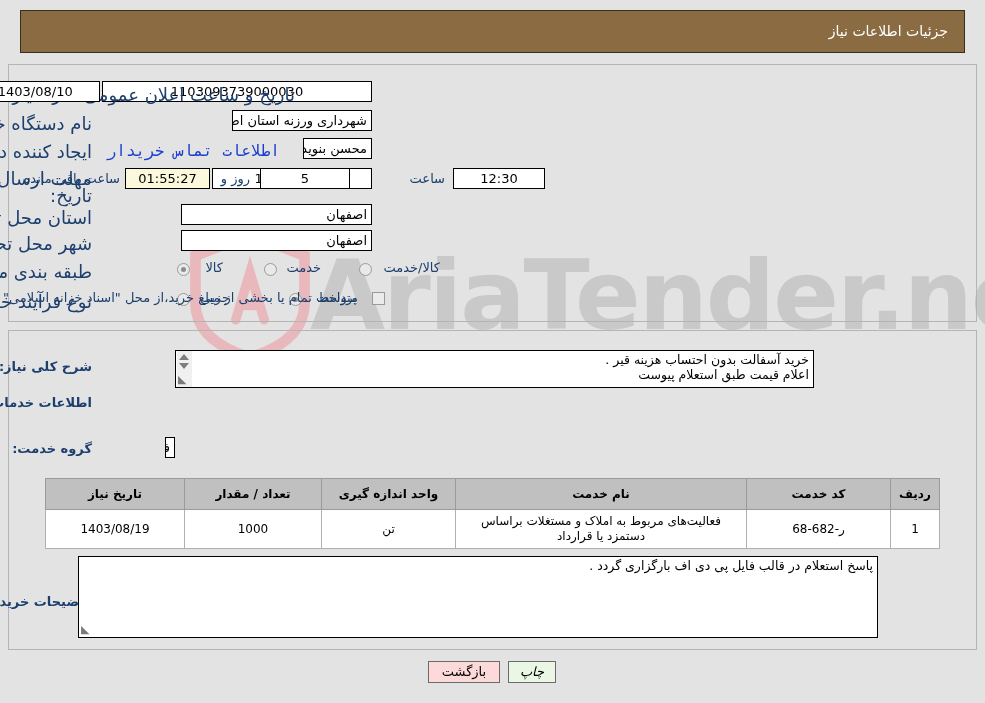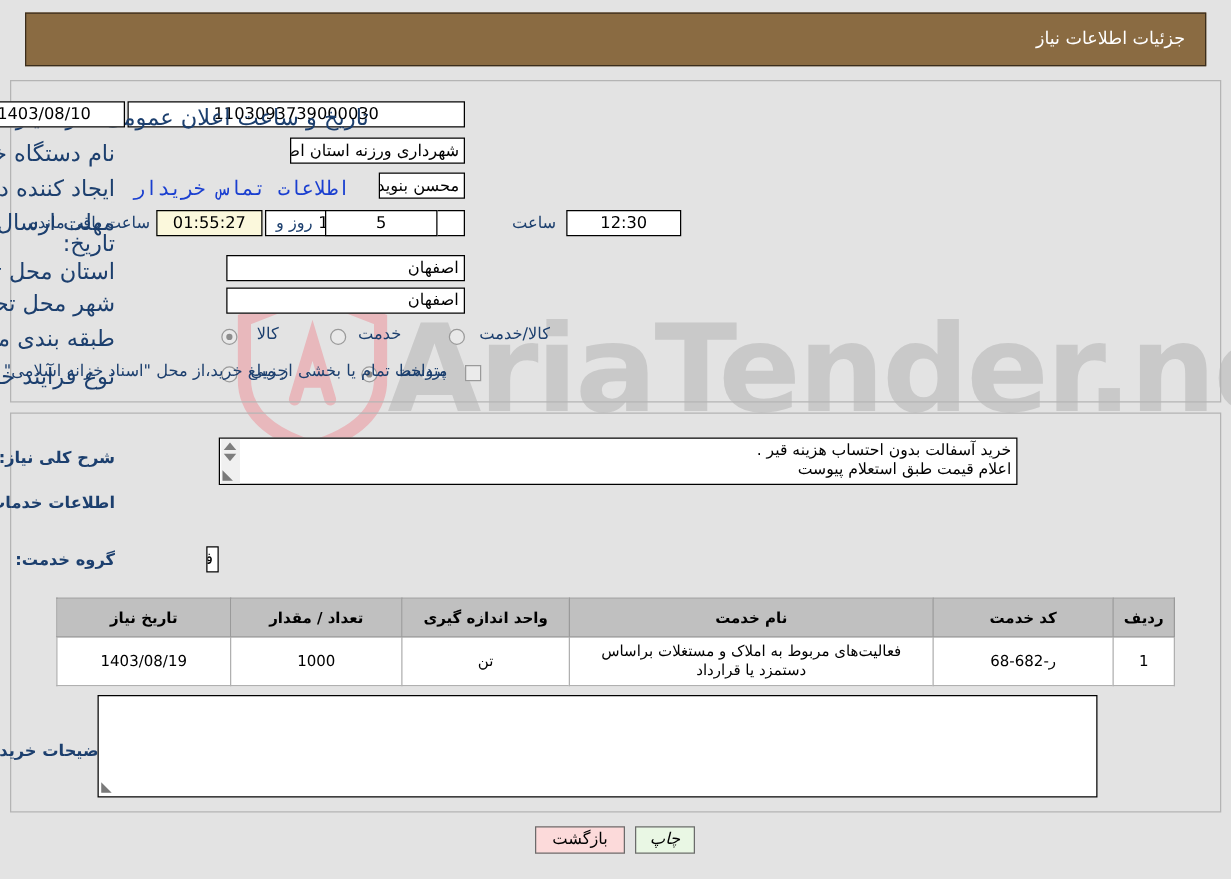--- a/index.html
+++ b/index.html
@@ -388,19 +388,20 @@
         <td class="name-cell">فعالیت‌های مربوط به املاک و مستغلات براساس دستمزد یا قرارداد</td>
         <td>تن</td>
         <td>1000</td>
         <td>1403/08/19</td>
       </tr>
     </tbody>
   </table>
 
   <span class="sec-head" style="right:893px; top:594px;">توضیحات خریدار:</span>
   <div class="ta-wrap" style="right:107px; top:556px; left:78px; height:82px;">
+    <div class="ta-text">پاسخ استعلام در قالب فایل پی دی اف بارگزاری گردد .</div>
     <span class="resize-grip">◢</span>
   </div>
 
   <div class="btn" id="btn-print">چاپ</div>
   <div class="btn" id="btn-back">بازگشت</div>
 
 </div>
 
 </body></html>

